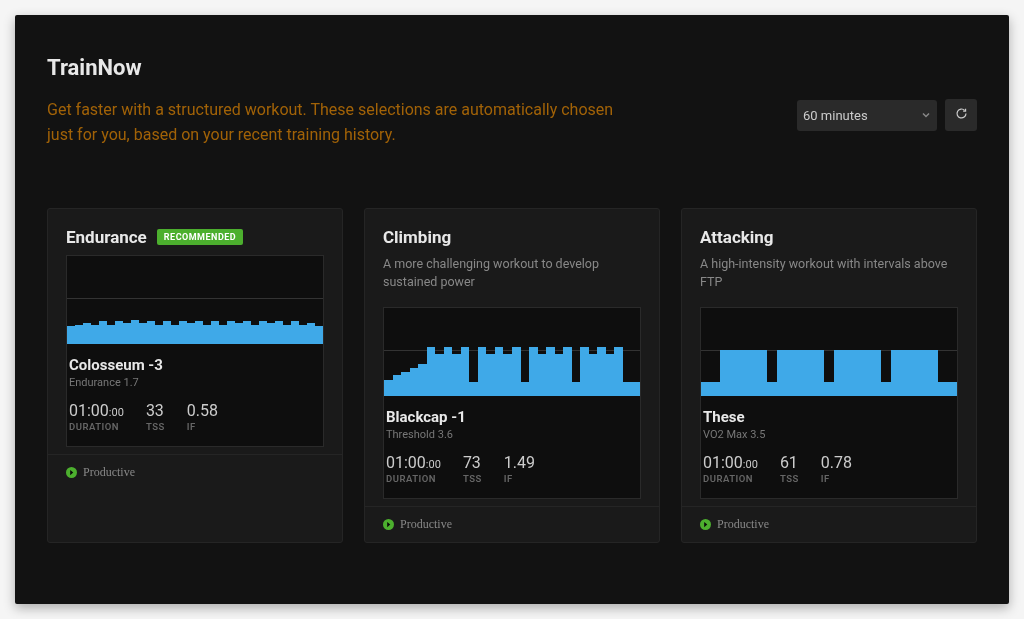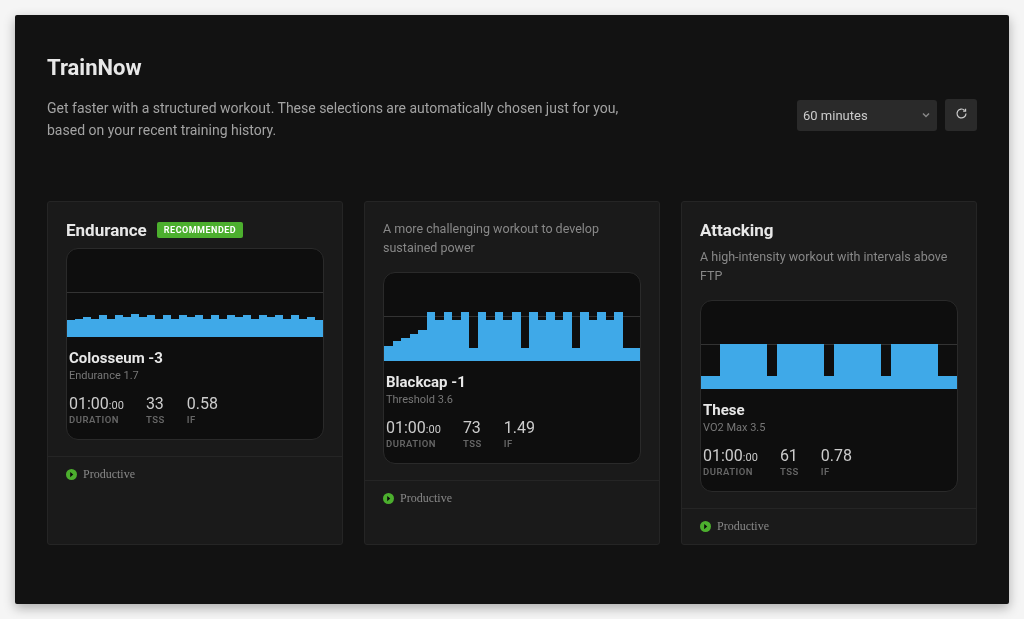--- a/index.html
+++ b/index.html
@@ -30,22 +30,22 @@
       flex: 1;
       max-width: 580px;
     }
     .page-title {
       color: #e8e8e8;
       font-size: 22px;
       font-weight: 700;
       margin-bottom: 18px;
     }
     .page-description {
-      color: #a3a3a3;
-      font-size: 14px;
+      color: #a16207;
+      font-size: 16px;
       line-height: 1.55;
     }
     .header-right {
       display: flex;
       gap: 8px;
       align-items: center;
       margin-top: 44px;
     }
     .duration-select {
       background: #2a2a2a;
@@ -109,22 +109,22 @@
     .category-desc {
       color: #888;
       font-size: 12.5px;
       line-height: 1.5;
       margin-bottom: 14px;
       min-height: 38px;
     }
     .chart-box {
       background: #0e0e0e;
       border: 1px solid #2a2a2a;
-      border-radius: 12px;
-      margin-bottom: 16px;
+      border-radius: 0;
+      margin-bottom: 7px;
     }
     .chart-area {
       height: 88px;
       position: relative;
       overflow: hidden;
     }
     .chart-midline {
       position: absolute;
       left: 0;
       right: 0;
@@ -319,20 +319,24 @@
     <div class="card-footer">
       <span class="productive-dot">
         <svg viewBox="0 0 8 8" fill="#0a0a0a">
               <path d="M2.5 1 L6 4 L2.5 7 Z"></path>
             </svg>
       </span>
       <span class="productive-label">Productive</span>
     </div>
   </div>
       <div class="workout-card">
+    <div class="card-header">
+      <span class="category-title">Climbing</span>
+
+    </div>
     <div class="category-desc">A more challenging workout to develop sustained power</div>
     <div class="chart-box">
       <div class="chart-area">
         <div class="chart-midline"></div>
         <div class="chart-bars">
               <div class="chart-bar" style="height:17.857142857142858%"></div>
               <div class="chart-bar" style="height:22.857142857142858%"></div>
               <div class="chart-bar" style="height:27.142857142857142%"></div>
               <div class="chart-bar" style="height:31.428571428571427%"></div>
               <div class="chart-bar" style="height:35.714285714285715%"></div>

